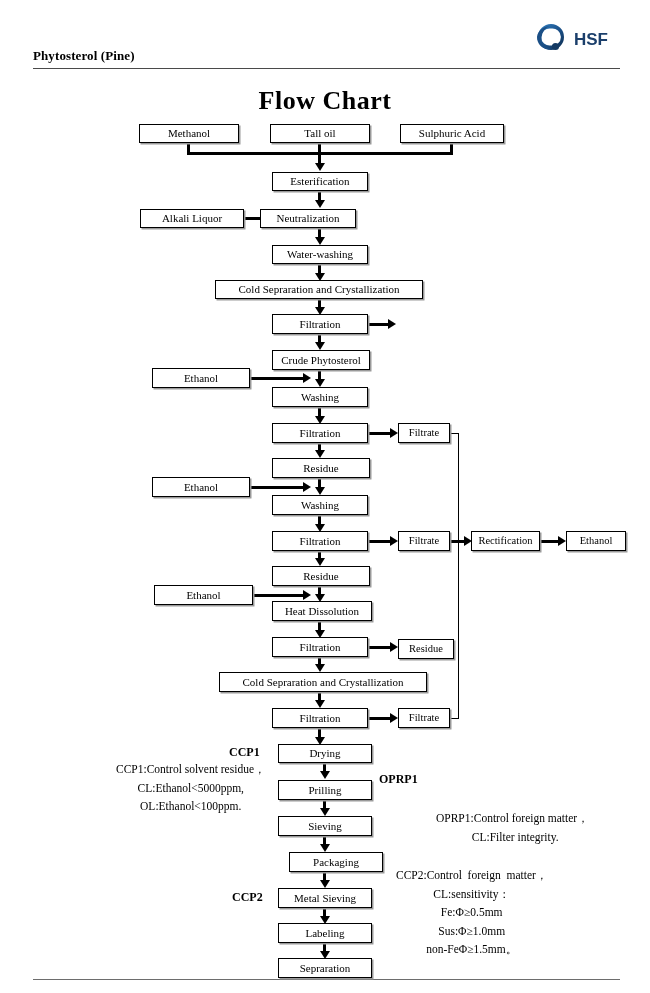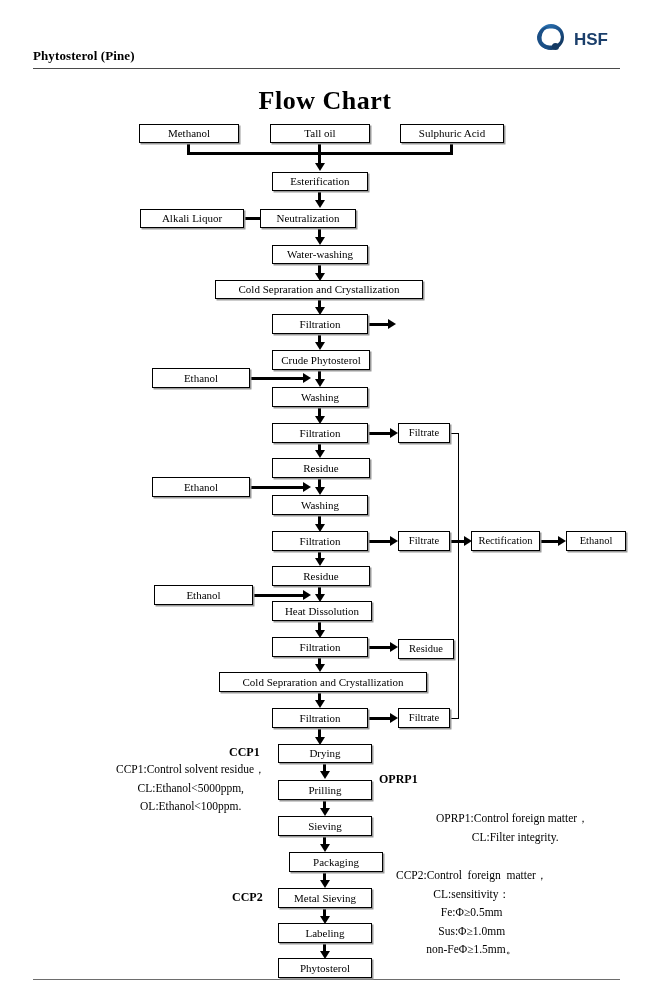--- a/index.html
+++ b/index.html
@@ -277,17 +277,17 @@
 Sus:Φ≥1.0mm
 non-FeΦ≥1.5mm。</div>
 
   <div class="vline" style="left:323px;top:908px;height:12px;"></div>
   <div class="arrow-d" style="left:319.5px;top:916px;"></div>
 
   <div class="box" style="left:278px;top:923px;width:94px;height:20px;">Labeling</div>
   <div class="vline" style="left:323px;top:943px;height:12px;"></div>
   <div class="arrow-d" style="left:319.5px;top:951px;"></div>
 
-  <div class="box" style="left:278px;top:958px;width:94px;height:20px;">Phytosterol</div>
+  <div class="box" style="left:278px;top:958px;width:94px;height:20px;">Sepraration</div>
 
   <div class="foot-rule"></div>
 
 </div>
 
 </body></html>

